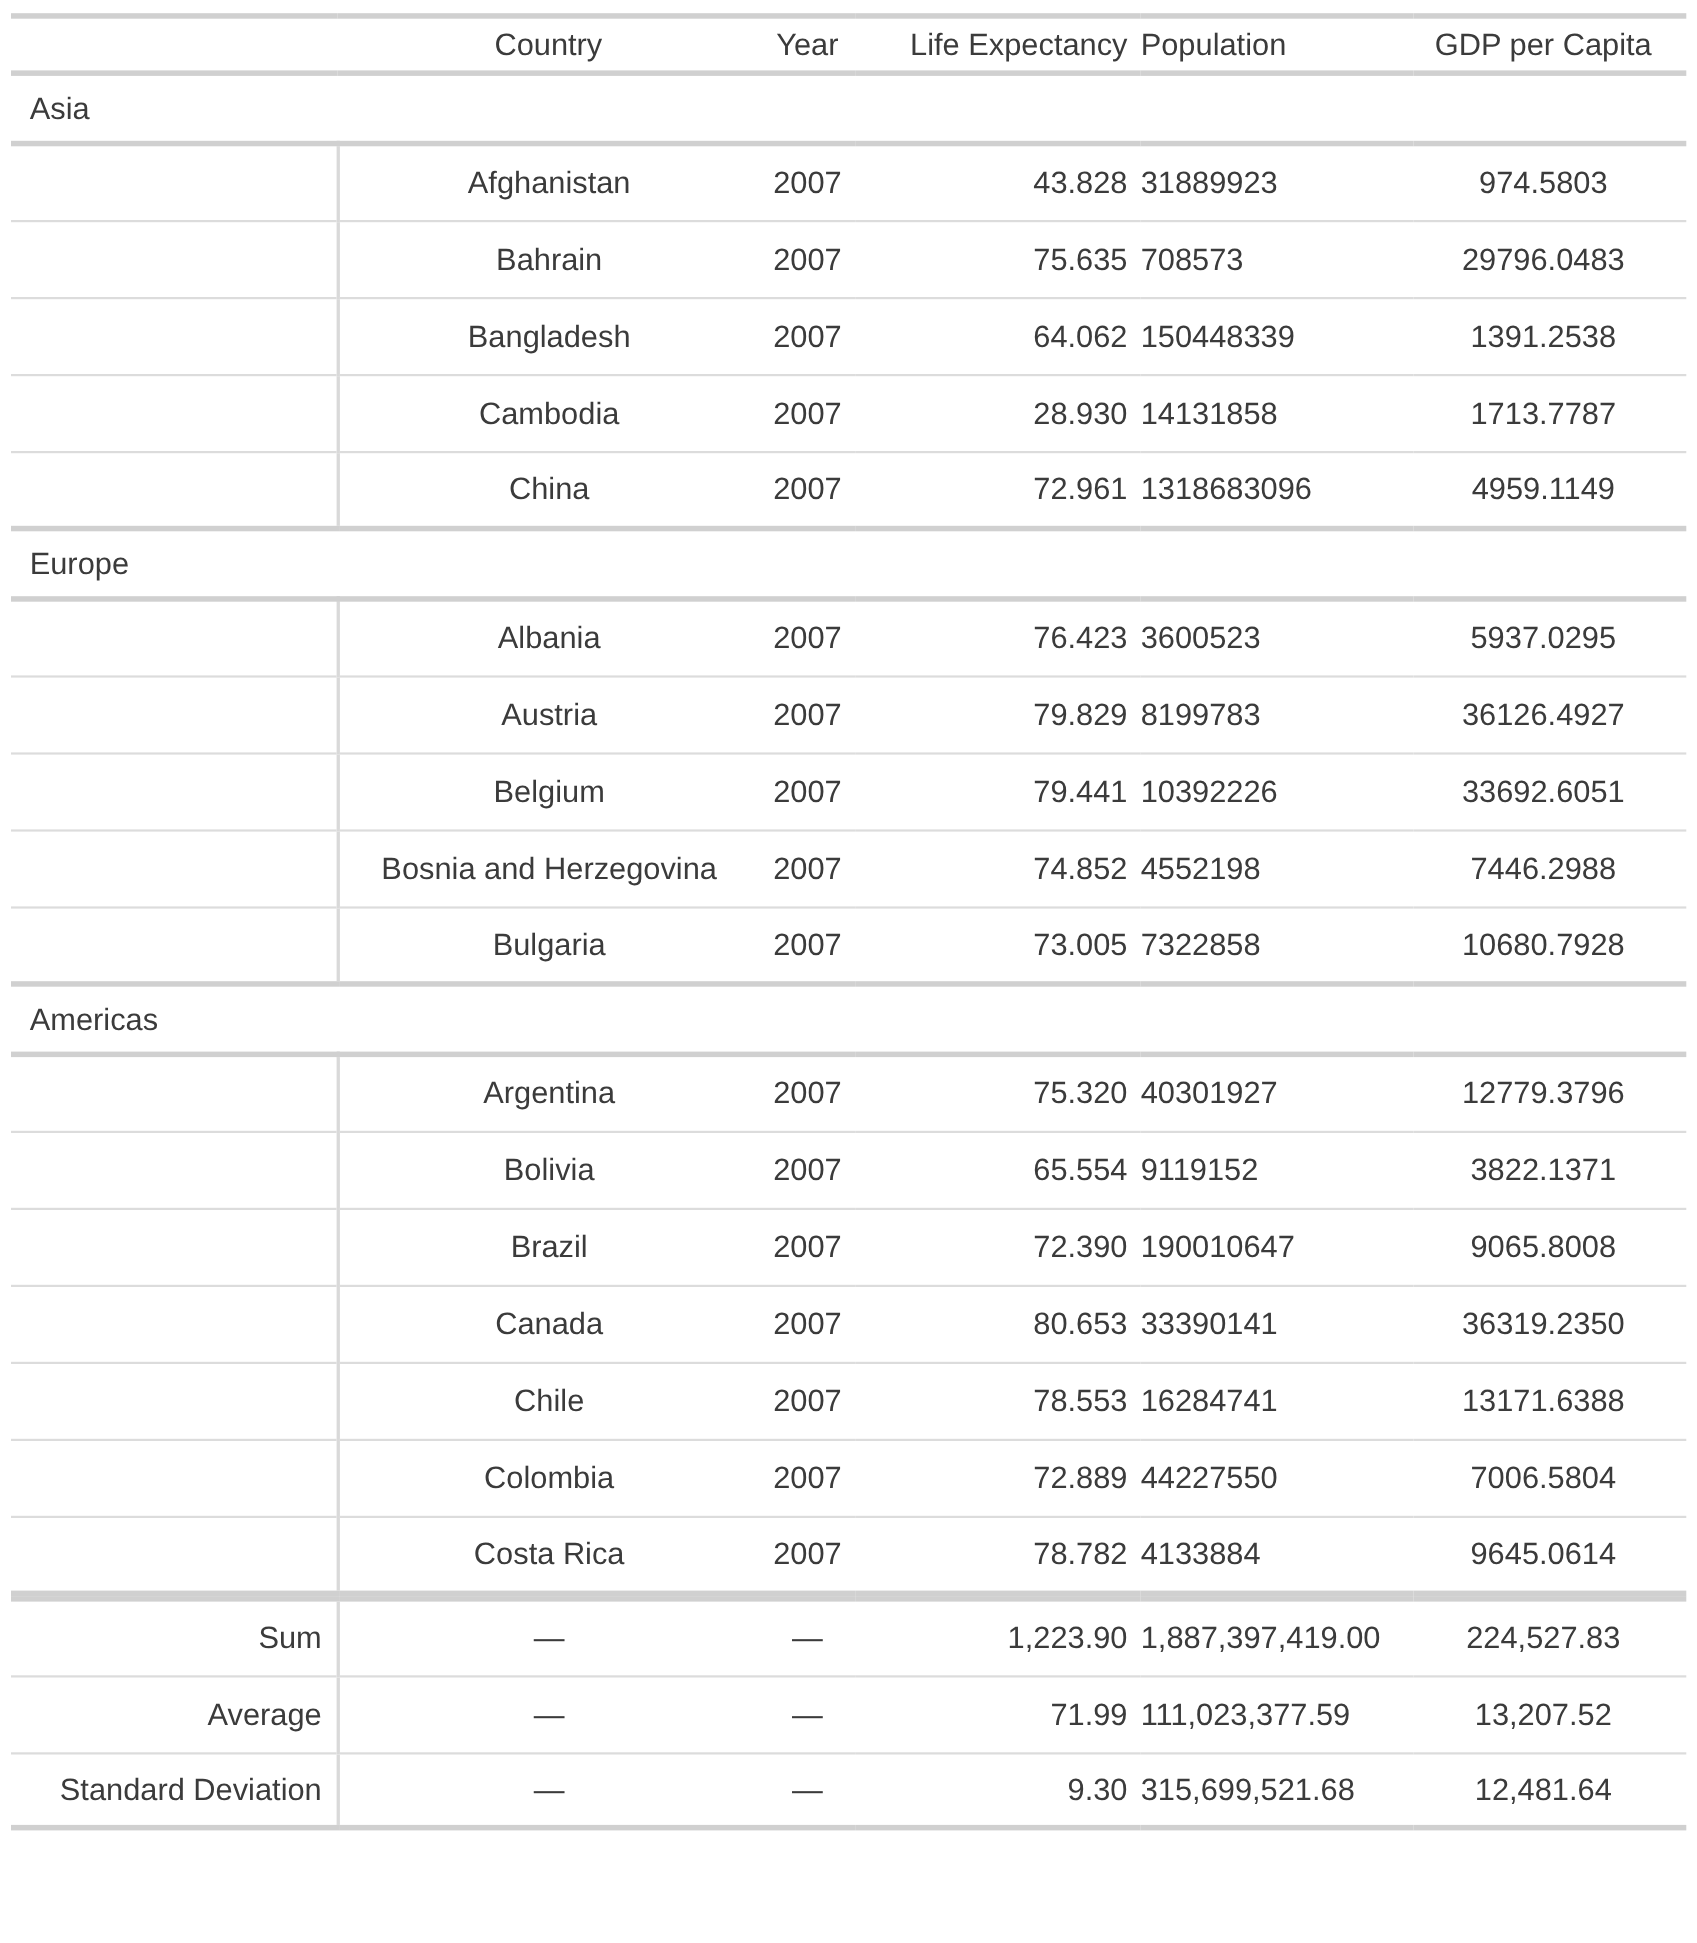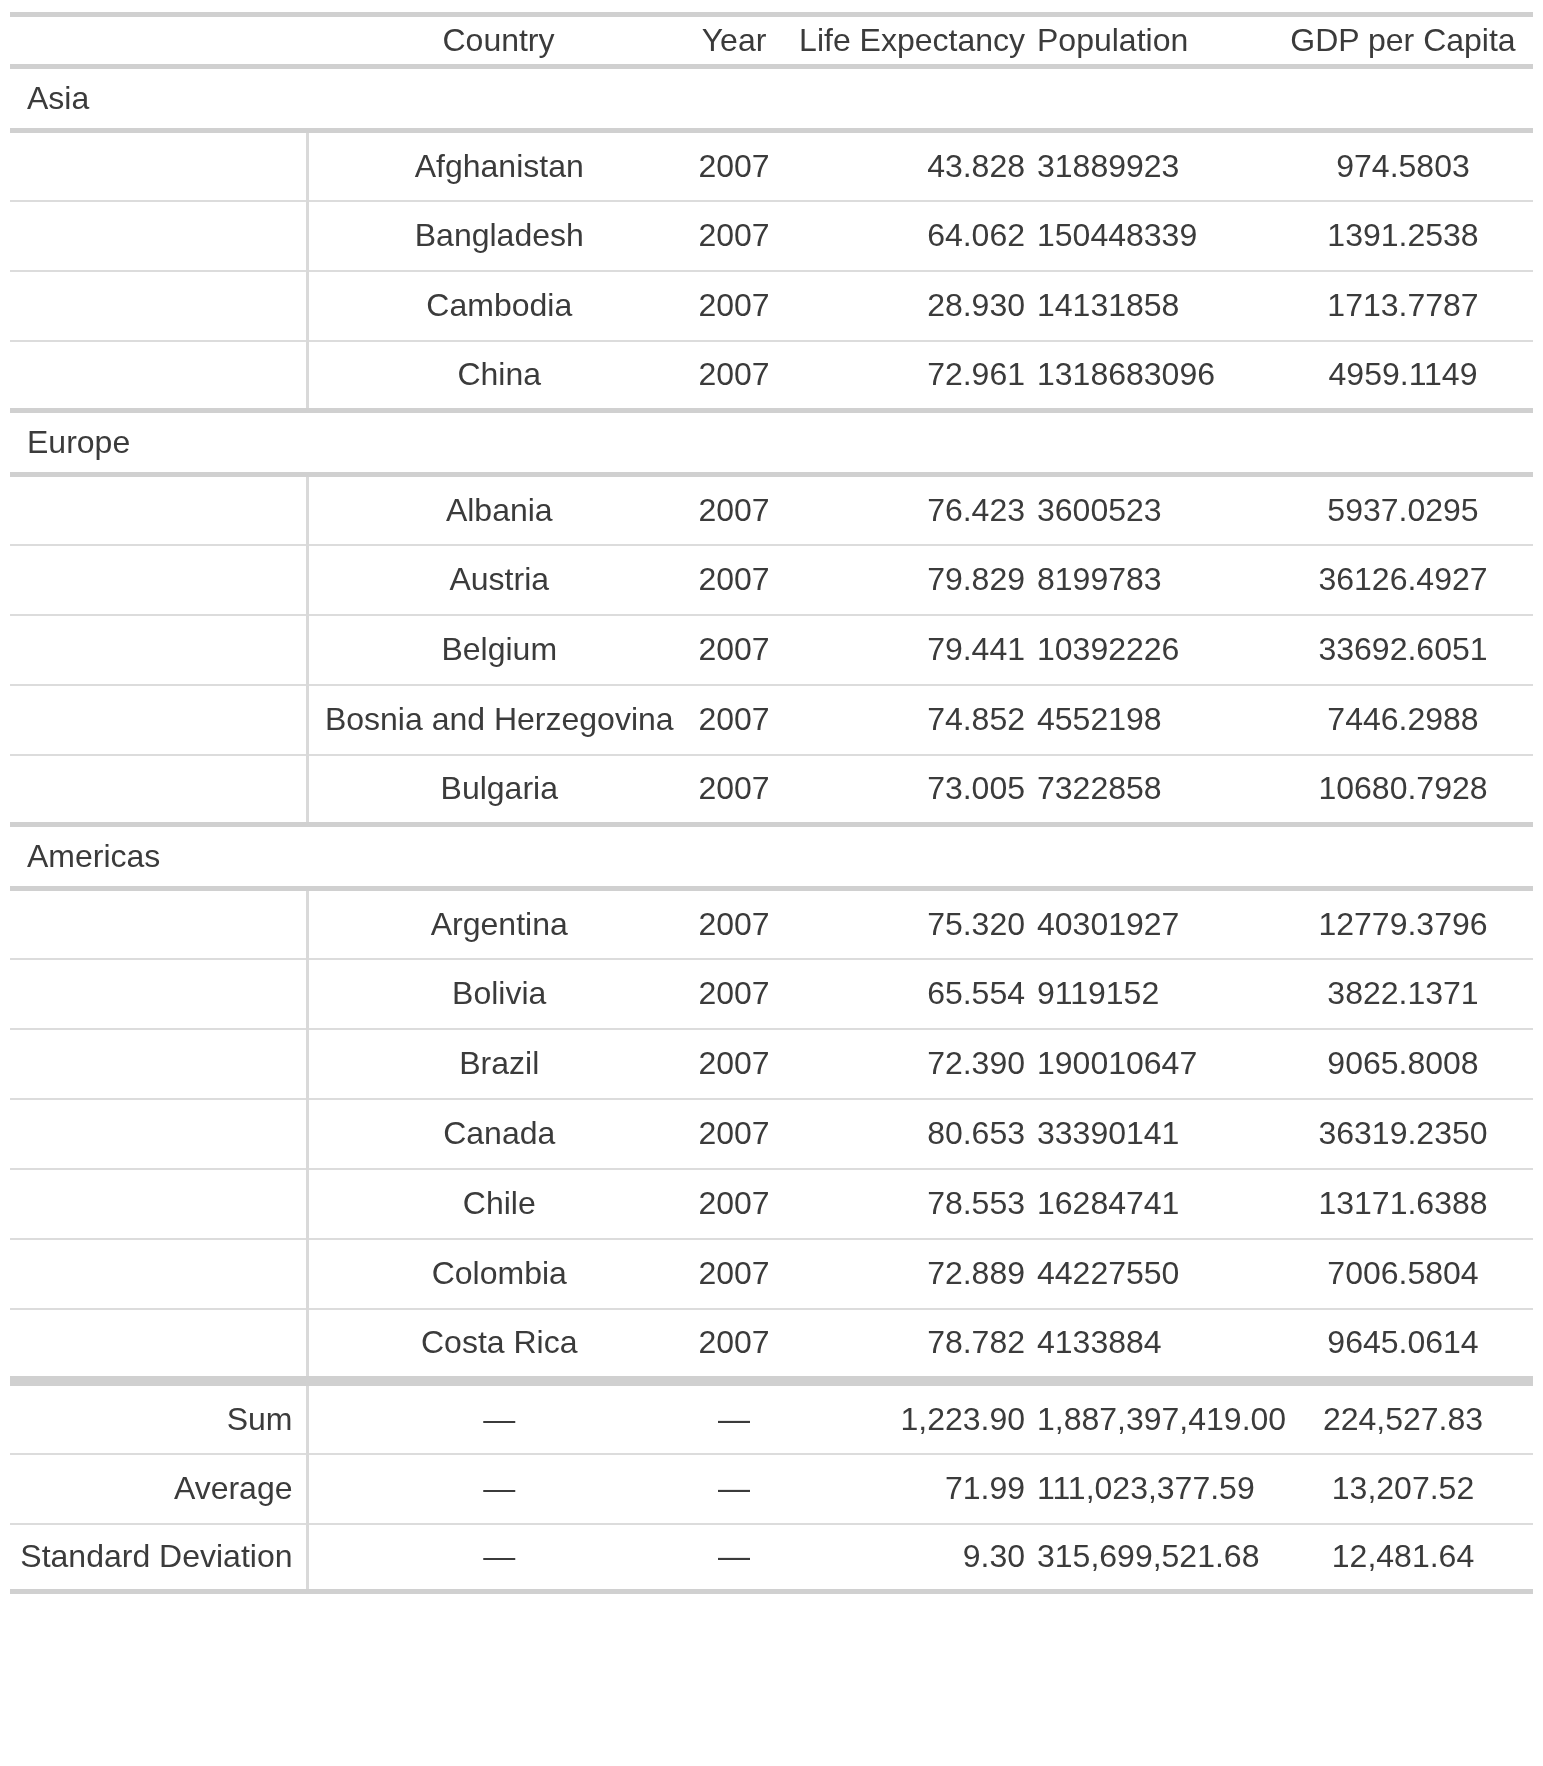--- a/index.html
+++ b/index.html
@@ -13,21 +13,21 @@
     margin: 0;
     background: #ffffff;
     font-family: "Liberation Sans", sans-serif;
     color: var(--text);
   }
   body { padding: 12px 10px 10px 10px; width: 1543px; }
   table.gm {
     border-collapse: collapse;
     table-layout: fixed;
     width: 1523px;
-    font-size: 32px;
+    font-size: 28px;
     color: var(--text);
   }
   col.w-label   { width: 297px; }
   col.w-country { width: 383px; }
   col.w-year    { width: 88px;  }
   col.w-life    { width: 259px; }
   col.w-pop     { width: 248px; }
   col.w-gdp     { width: 248px; }
 
   th, td {
@@ -92,20 +92,28 @@
       <tr class="data">
         <td class="c-label div"></td>
         <td class="c-country">Afghanistan</td>
         <td class="c-year">2007</td>
         <td class="c-life">43.828</td>
         <td class="c-pop">31889923</td>
         <td class="c-gdp">974.5803</td>
       </tr>
       <tr class="data">
         <td class="c-label div"></td>
+        <td class="c-country">Bahrain</td>
+        <td class="c-year">2007</td>
+        <td class="c-life">75.635</td>
+        <td class="c-pop">708573</td>
+        <td class="c-gdp">29796.0483</td>
+      </tr>
+      <tr class="data">
+        <td class="c-label div"></td>
         <td class="c-country">Bangladesh</td>
         <td class="c-year">2007</td>
         <td class="c-life">64.062</td>
         <td class="c-pop">150448339</td>
         <td class="c-gdp">1391.2538</td>
       </tr>
       <tr class="data">
         <td class="c-label div"></td>
         <td class="c-country">Cambodia</td>
         <td class="c-year">2007</td>

